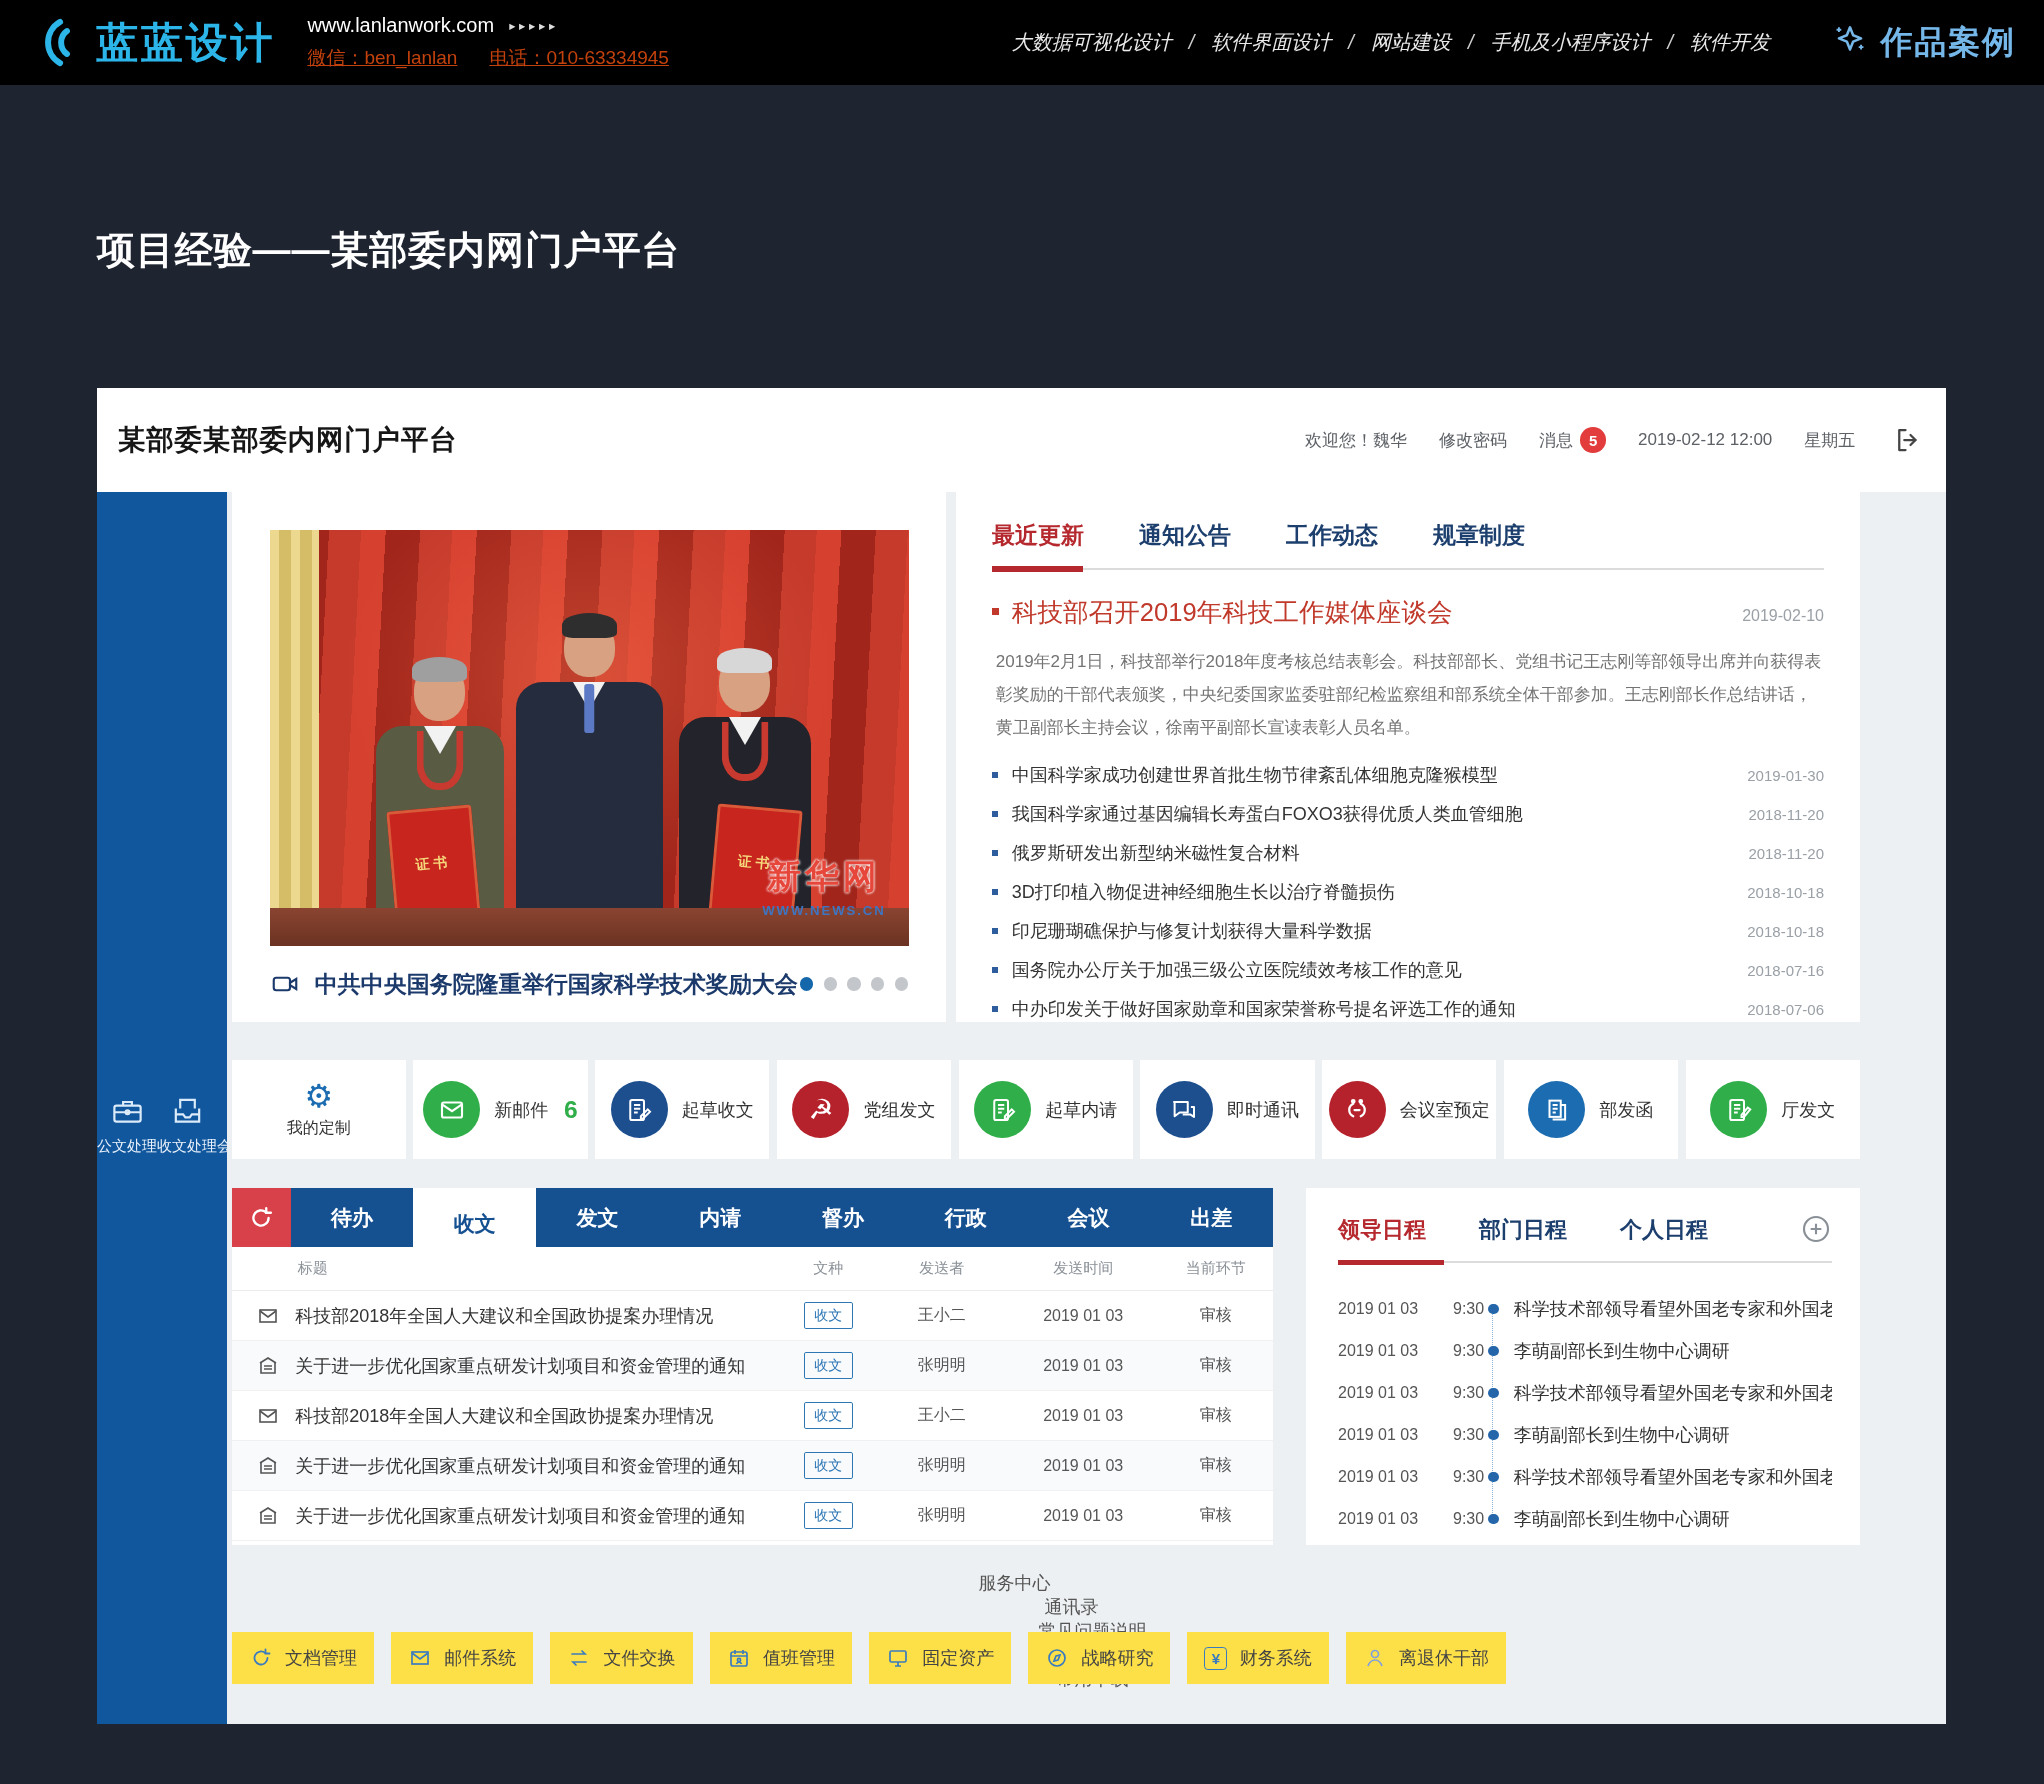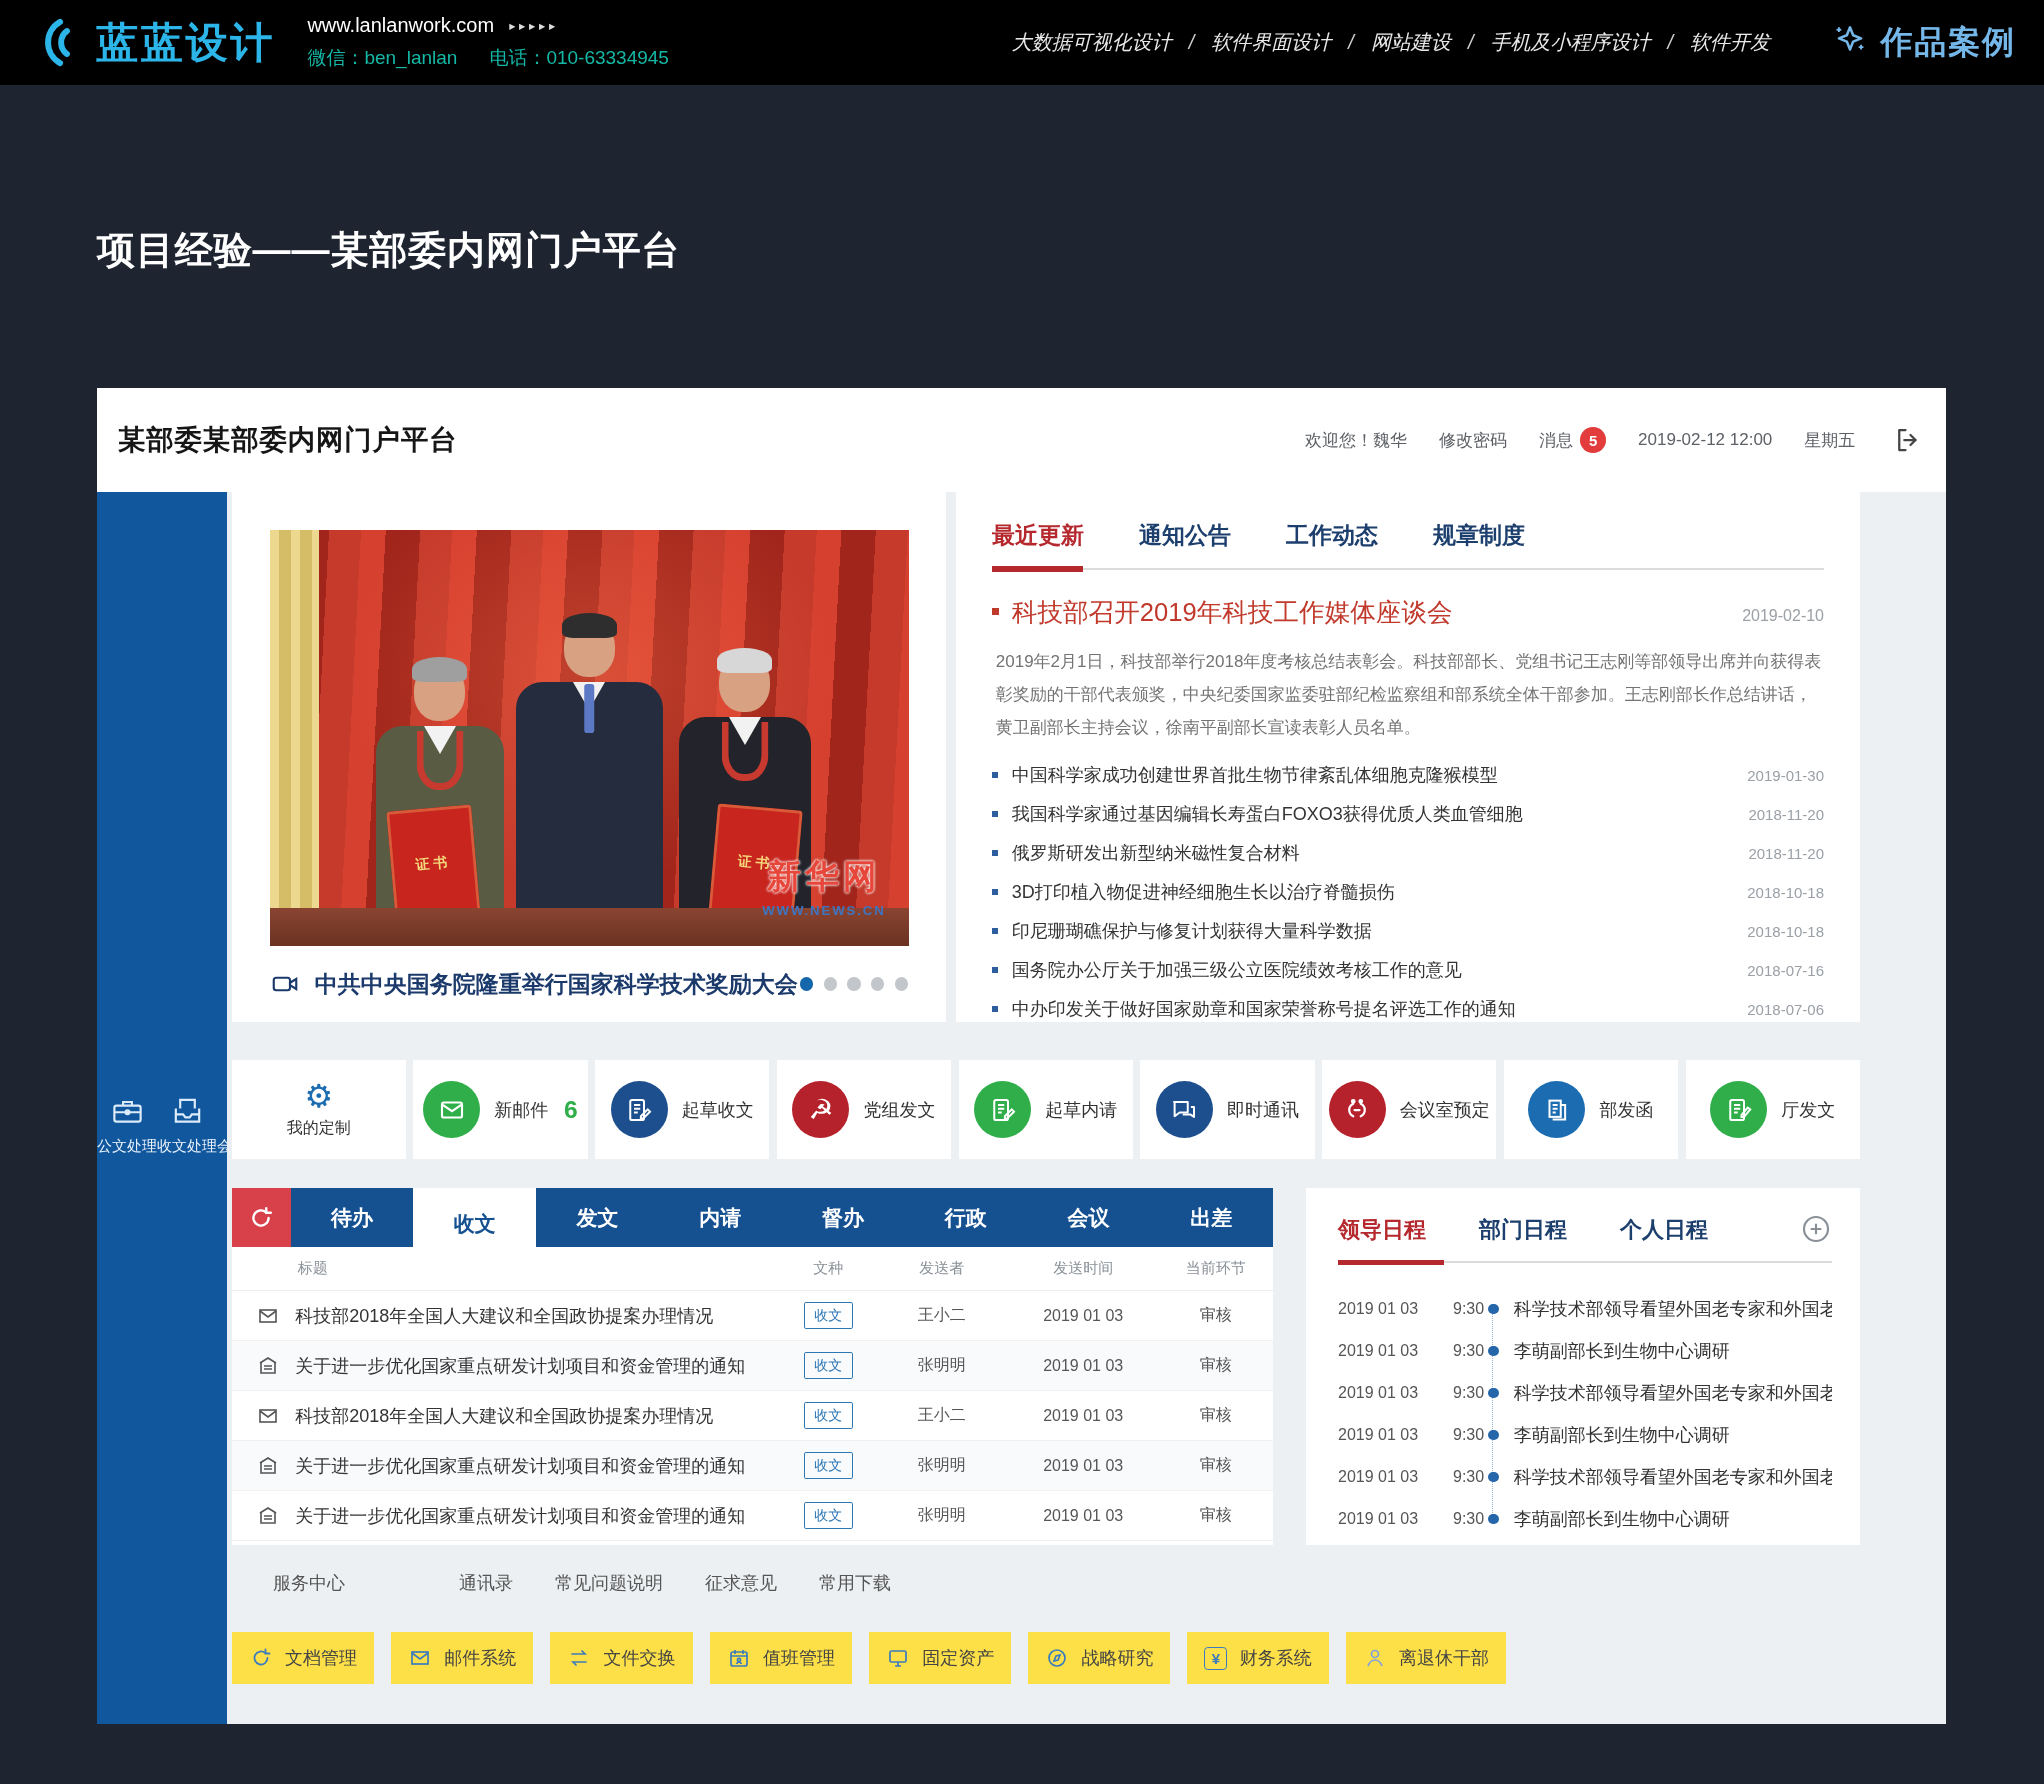--- a/index.html
+++ b/index.html
@@ -9,21 +9,21 @@
 
   
   .topbar{position:absolute;left:0;top:0;width:2044px;height:85px;background:#000;
           display:flex;align-items:center;padding:0 28px;}
   .logo-group{display:flex;align-items:center;gap:13.2px;}
   .logo-mark{width:55px;height:55px;}
   .logo-text{font-size:42px;font-weight:bold;color:#2cb5e8;letter-spacing:2.8px;}
   .contact{margin-left:32px;display:flex;flex-direction:column;gap:7.6px;}
   .url-line{font-size:20px;color:#fff;display:flex;align-items:center;gap:15px;}
   .url-arrows{font-size:12.3px;color:#ddd;letter-spacing:3.8px;}
-  .contact-line{font-size:19px;color:#14b8a6;display:flex;gap:32px;}
+  .contact-line{font-size:19px;color:#c2410c;display:flex;gap:32px;text-decoration:underline;}
   .topnav{margin-left:auto;display:flex;align-items:center;font-style:italic;
           font-size:20px;color:#e9e9e9;}
   .topnav-item+.topnav-item::before{content:"/";margin:0 17px;color:#cfcfcf;}
   .portfolio{display:flex;align-items:flex-start;gap:11.4px;margin-left:61px;}
   .portfolio-label{font-size:32px;font-weight:bold;color:#74b7e8;letter-spacing:1.9px;}
 
   
   .page-title{position:absolute;left:97px;top:225px;font-size:38px;font-weight:bold;
               color:#fff;letter-spacing:0.9px;}
 
@@ -164,22 +164,22 @@
   .sch-list{margin-top:23px;position:relative;}
   .sch-line{position:absolute;left:154px;top:19px;bottom:21px;border-left:1.9px dotted #8fb3d9;}
   .sch-entry{height:42px;display:flex;align-items:center;}
   .s-date{width:115px;font-size:16px;color:#555;flex:none;}
   .s-time{width:40px;font-size:16px;color:#555;flex:none;}
   .s-dot{width:10.4px;height:10.4px;border-radius:50%;background:#2466a9;flex:none;
       margin-right:15px;position:relative;z-index:2;margin-left:-4.7px;}
   .s-title{font-size:18px;color:#333;white-space:nowrap;overflow:hidden;}
 
   
-  .service-links{position:absolute;left:3px;top:1079px;width:1628px;display:flex;
-      align-items:center;padding-left:43px;}
+  .service-links{position:absolute;left:9px;top:1079px;width:1628px;display:flex;
+      align-items:center;padding-left:43px;flex-direction:column;}
   .svc{font-size:18px;color:#555;cursor:pointer;}
   .svc.first{margin-right:114px;}
   .svc+.svc{margin-left:42px;}
   .svc.first+.svc{margin-left:0;}
   .apps-row{position:absolute;left:4.7px;top:1140px;width:1628px;display:flex;gap:17px;}
   .app-btn{height:52px;background:#fde047;display:flex;align-items:center;gap:12.3px;
       padding:0 17px;cursor:pointer;}
   .app-btn svg{width:24px;height:24px;flex:none;}
   .app-label{font-size:18px;color:#444;white-space:nowrap;}
   .yen-box{width:23px;height:23px;border:1.9px solid #3a7bbf;border-radius:3.8px;color:#3a7bbf;

